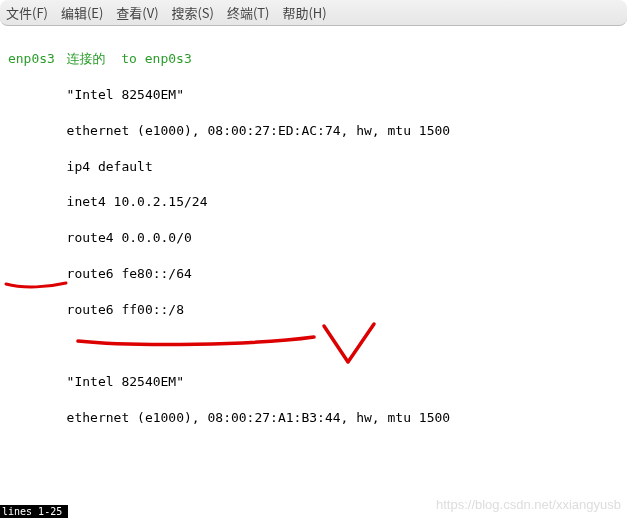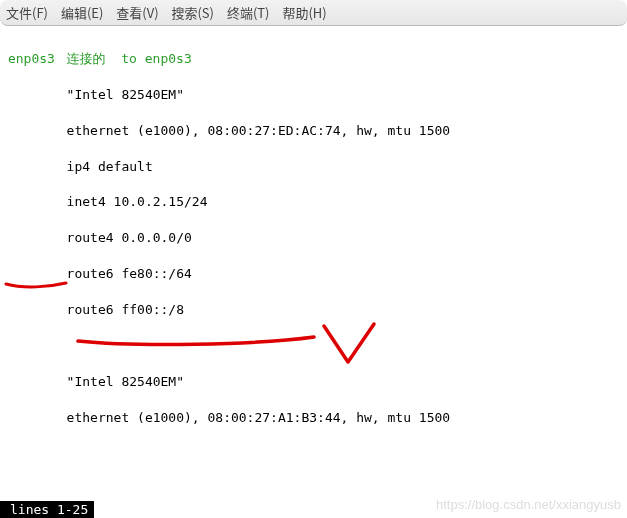--- a/index.html
+++ b/index.html
@@ -33,22 +33,22 @@
     }
     .g { color: #2a9d2a; }
     .iface { display: inline-block; width: 7ch; text-align: center; }
     .indent { display: inline-block; width: 8ch; }
     .statusbar {
       position: absolute;
       left: 0;
       bottom: 0;
       background: #000;
       color: #fff;
-      padding: 1px 6px 1px 10px;
-      font-size: 13px;
+      padding: 1px 6px 1px 2px;
+      font-size: 10px;
     }
     .watermark {
       position: absolute;
       right: 6px;
       bottom: 6px;
       color: #ddd;
       font-family: sans-serif;
       font-size: 13px;
       pointer-events: none;
     }

